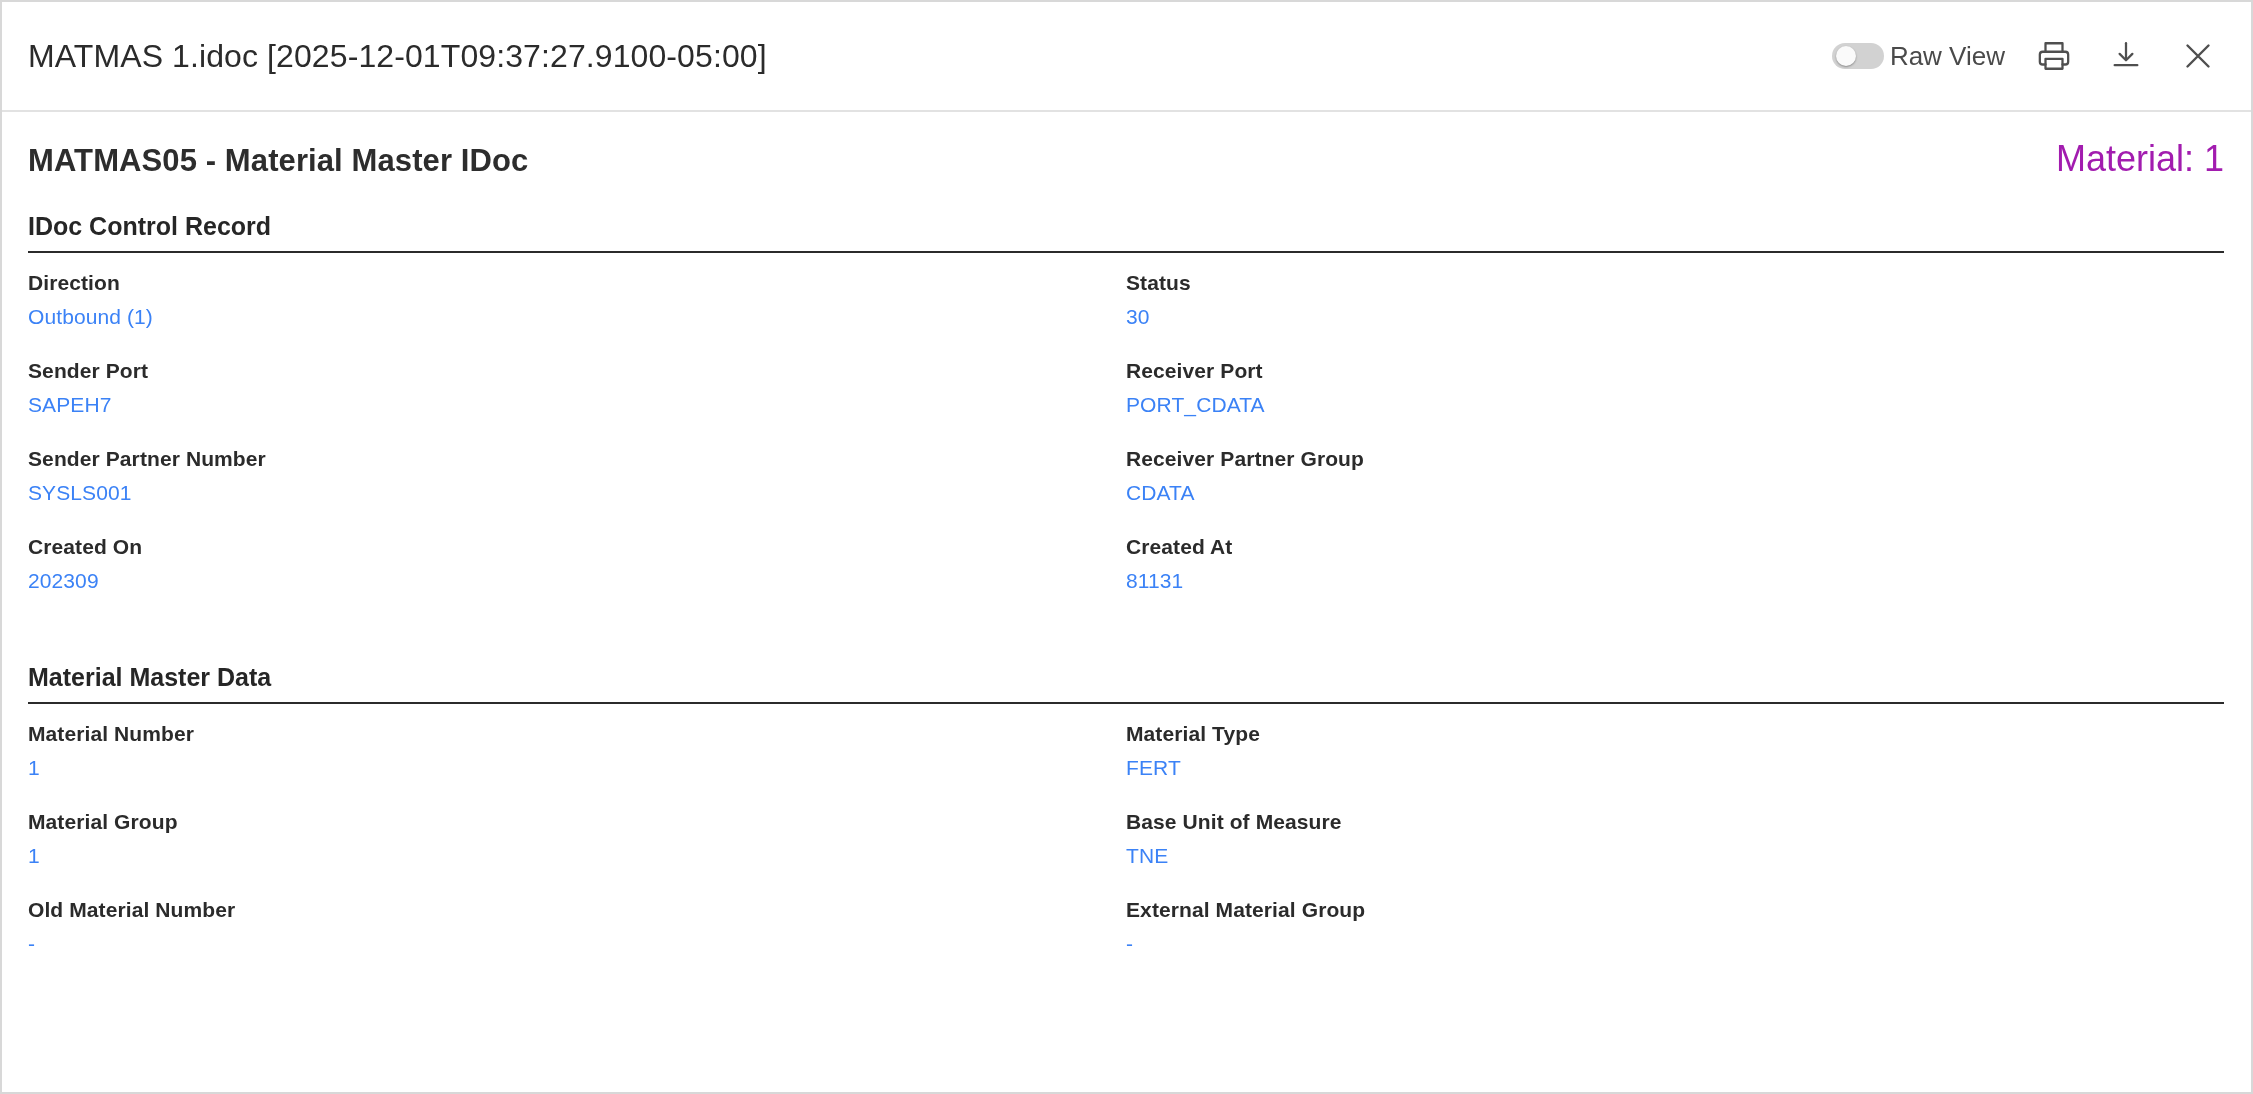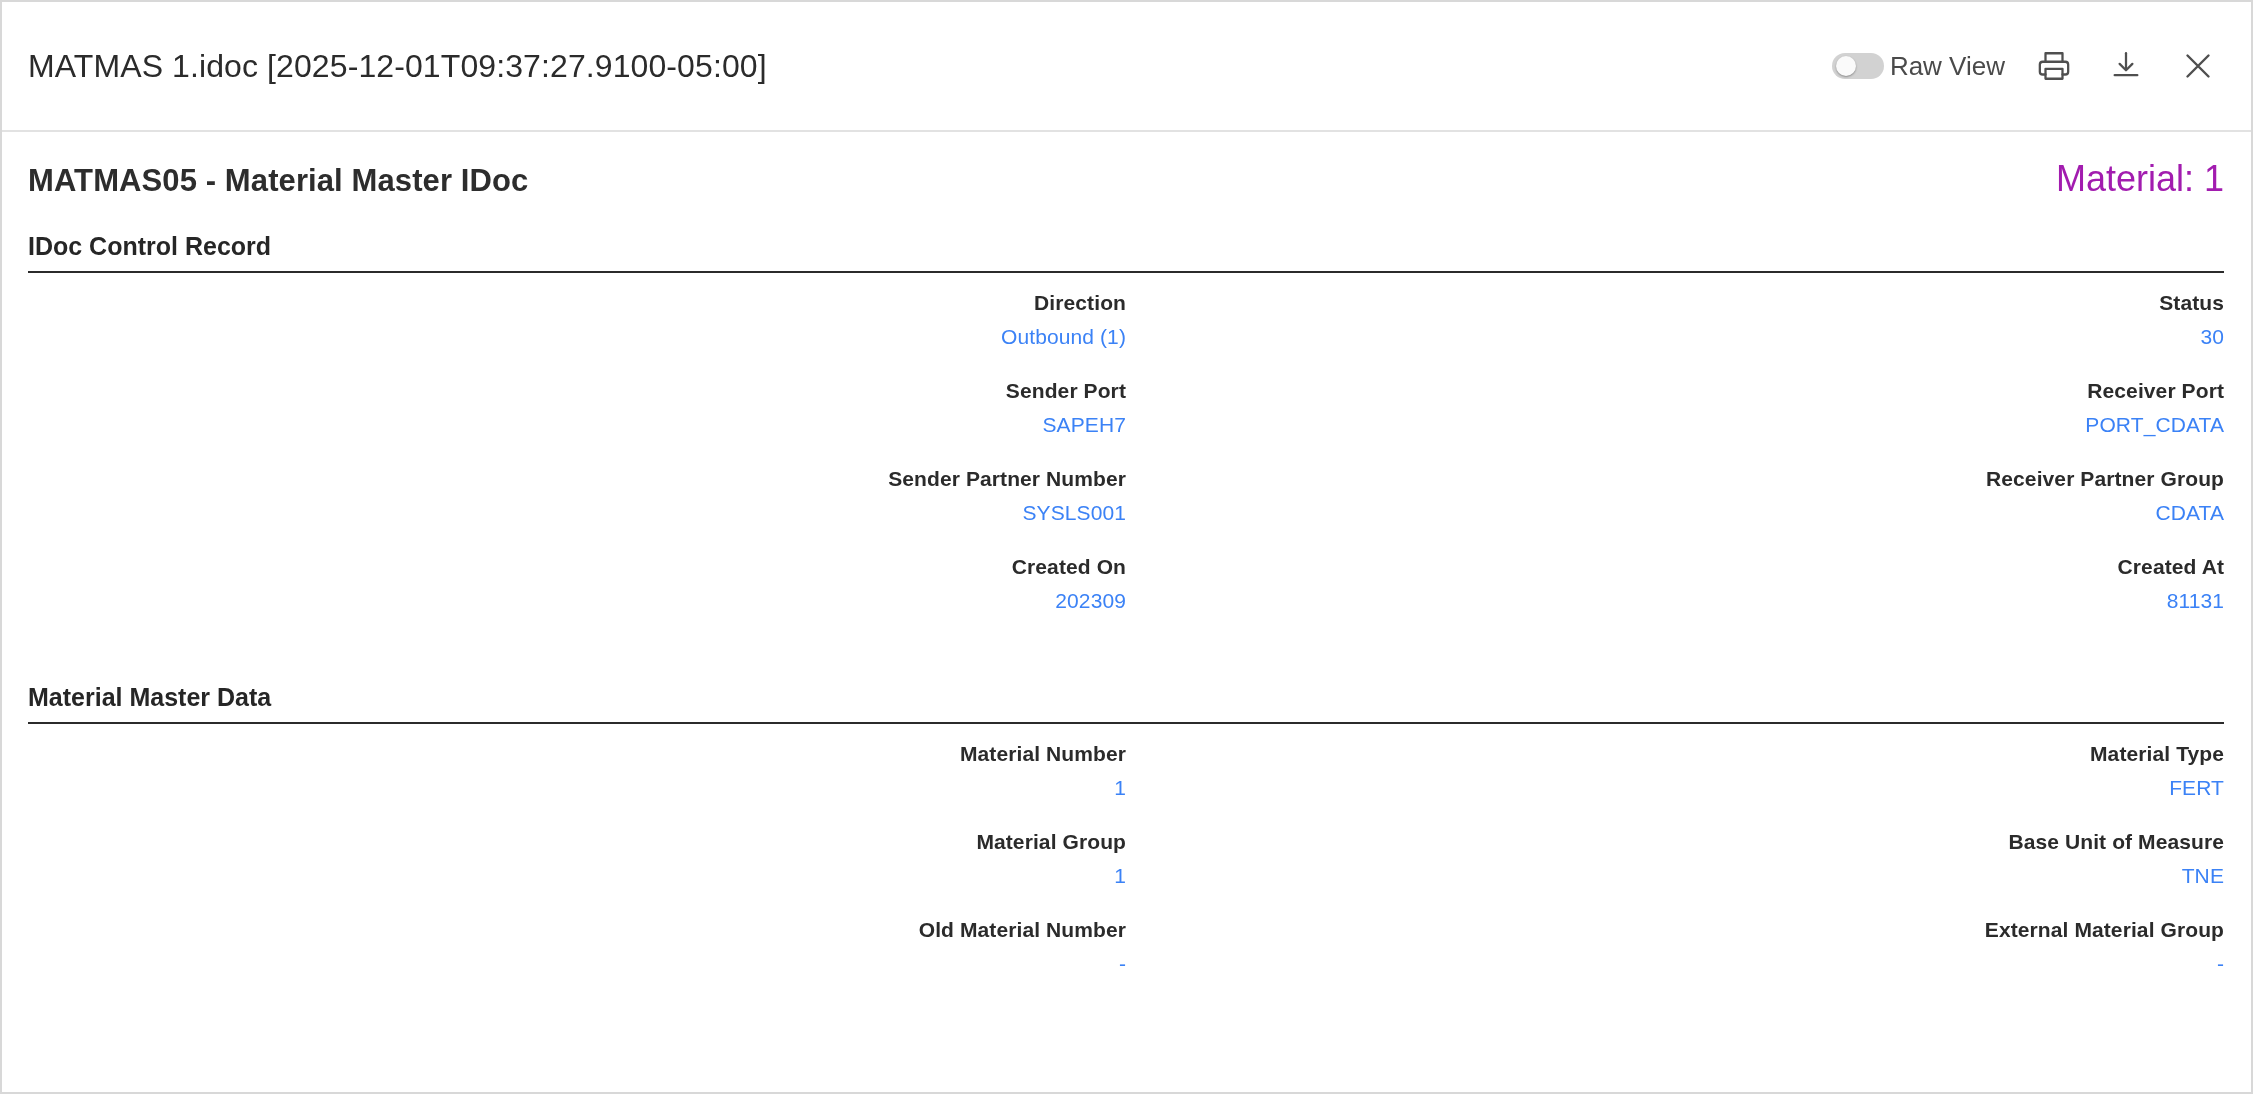--- a/index.html
+++ b/index.html
@@ -13,21 +13,21 @@
     position: relative;
     width: 2253px;
     height: 1094px;
     background: #ffffff;
     border: 2px solid #d8d8d8;
     overflow: hidden;
   }
 
   
   .titlebar {
-    height: 130px;
+    height: 110px;
     border-bottom: 2px solid #e2e2e2;
     display: flex;
     align-items: center;
     padding: 0 30px 0 26px;
   }
   .doc-title {
     font-size: 32px;
     color: #2b2b2b;
     font-weight: 400;
     letter-spacing: 0.1px;
@@ -115,21 +115,20 @@
   .section-gap { height: 34px; }
 
   .grid {
     display: grid;
     grid-template-columns: 1fr 1fr;
     column-gap: 0;
     row-gap: 0;
   }
   .field {
     padding: 0 0 30px 0;
-    text-align: right;
   }
   .field .label {
     font-size: 21px;
     font-weight: 700;
     color: #2b2b2b;
     margin-bottom: 10px;
     letter-spacing: 0.1px;
   }
   .field .value {
     font-size: 21px;

